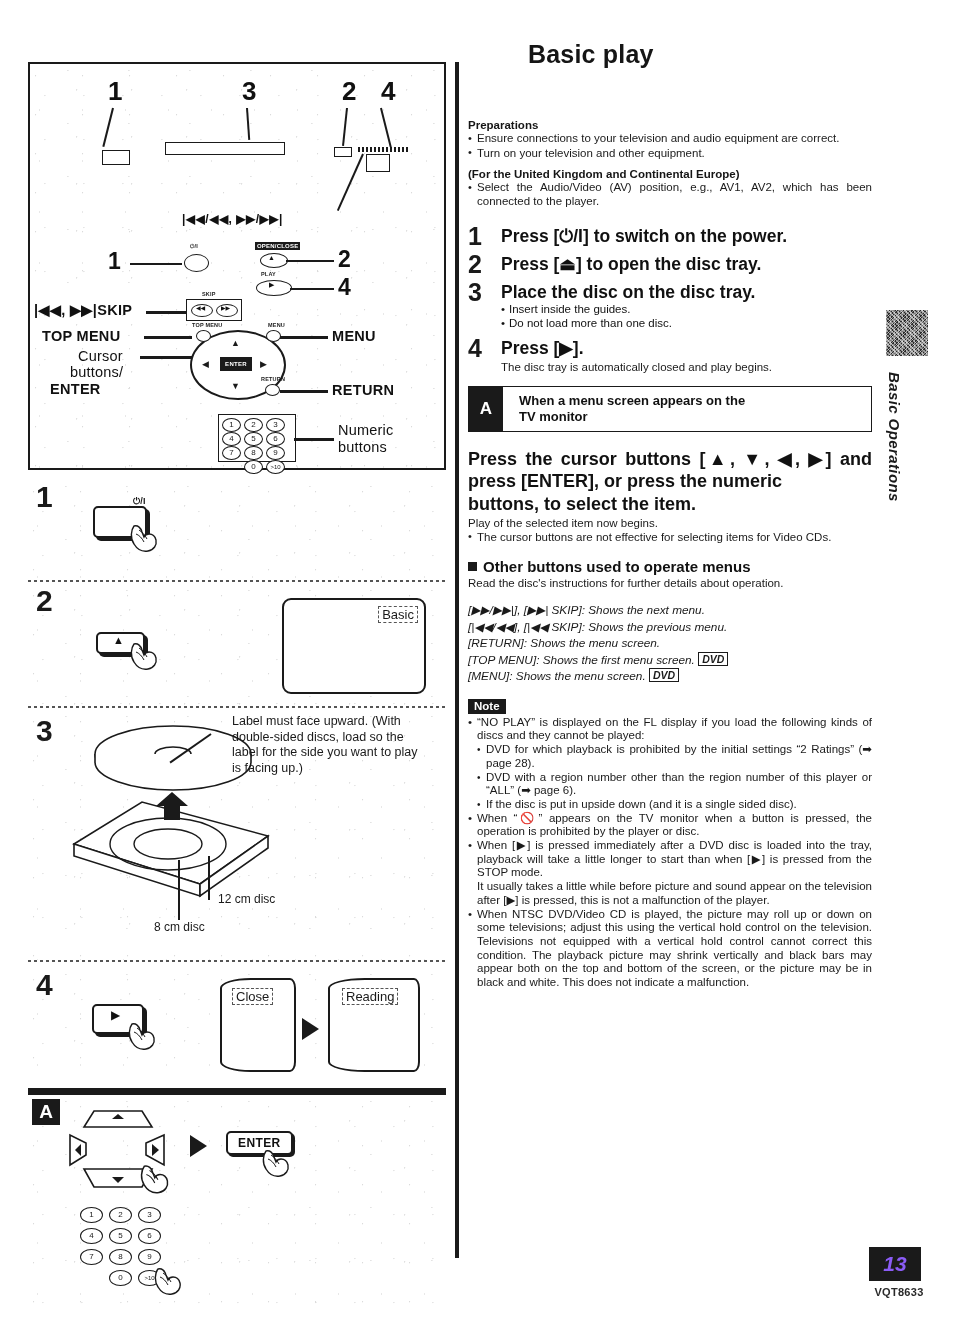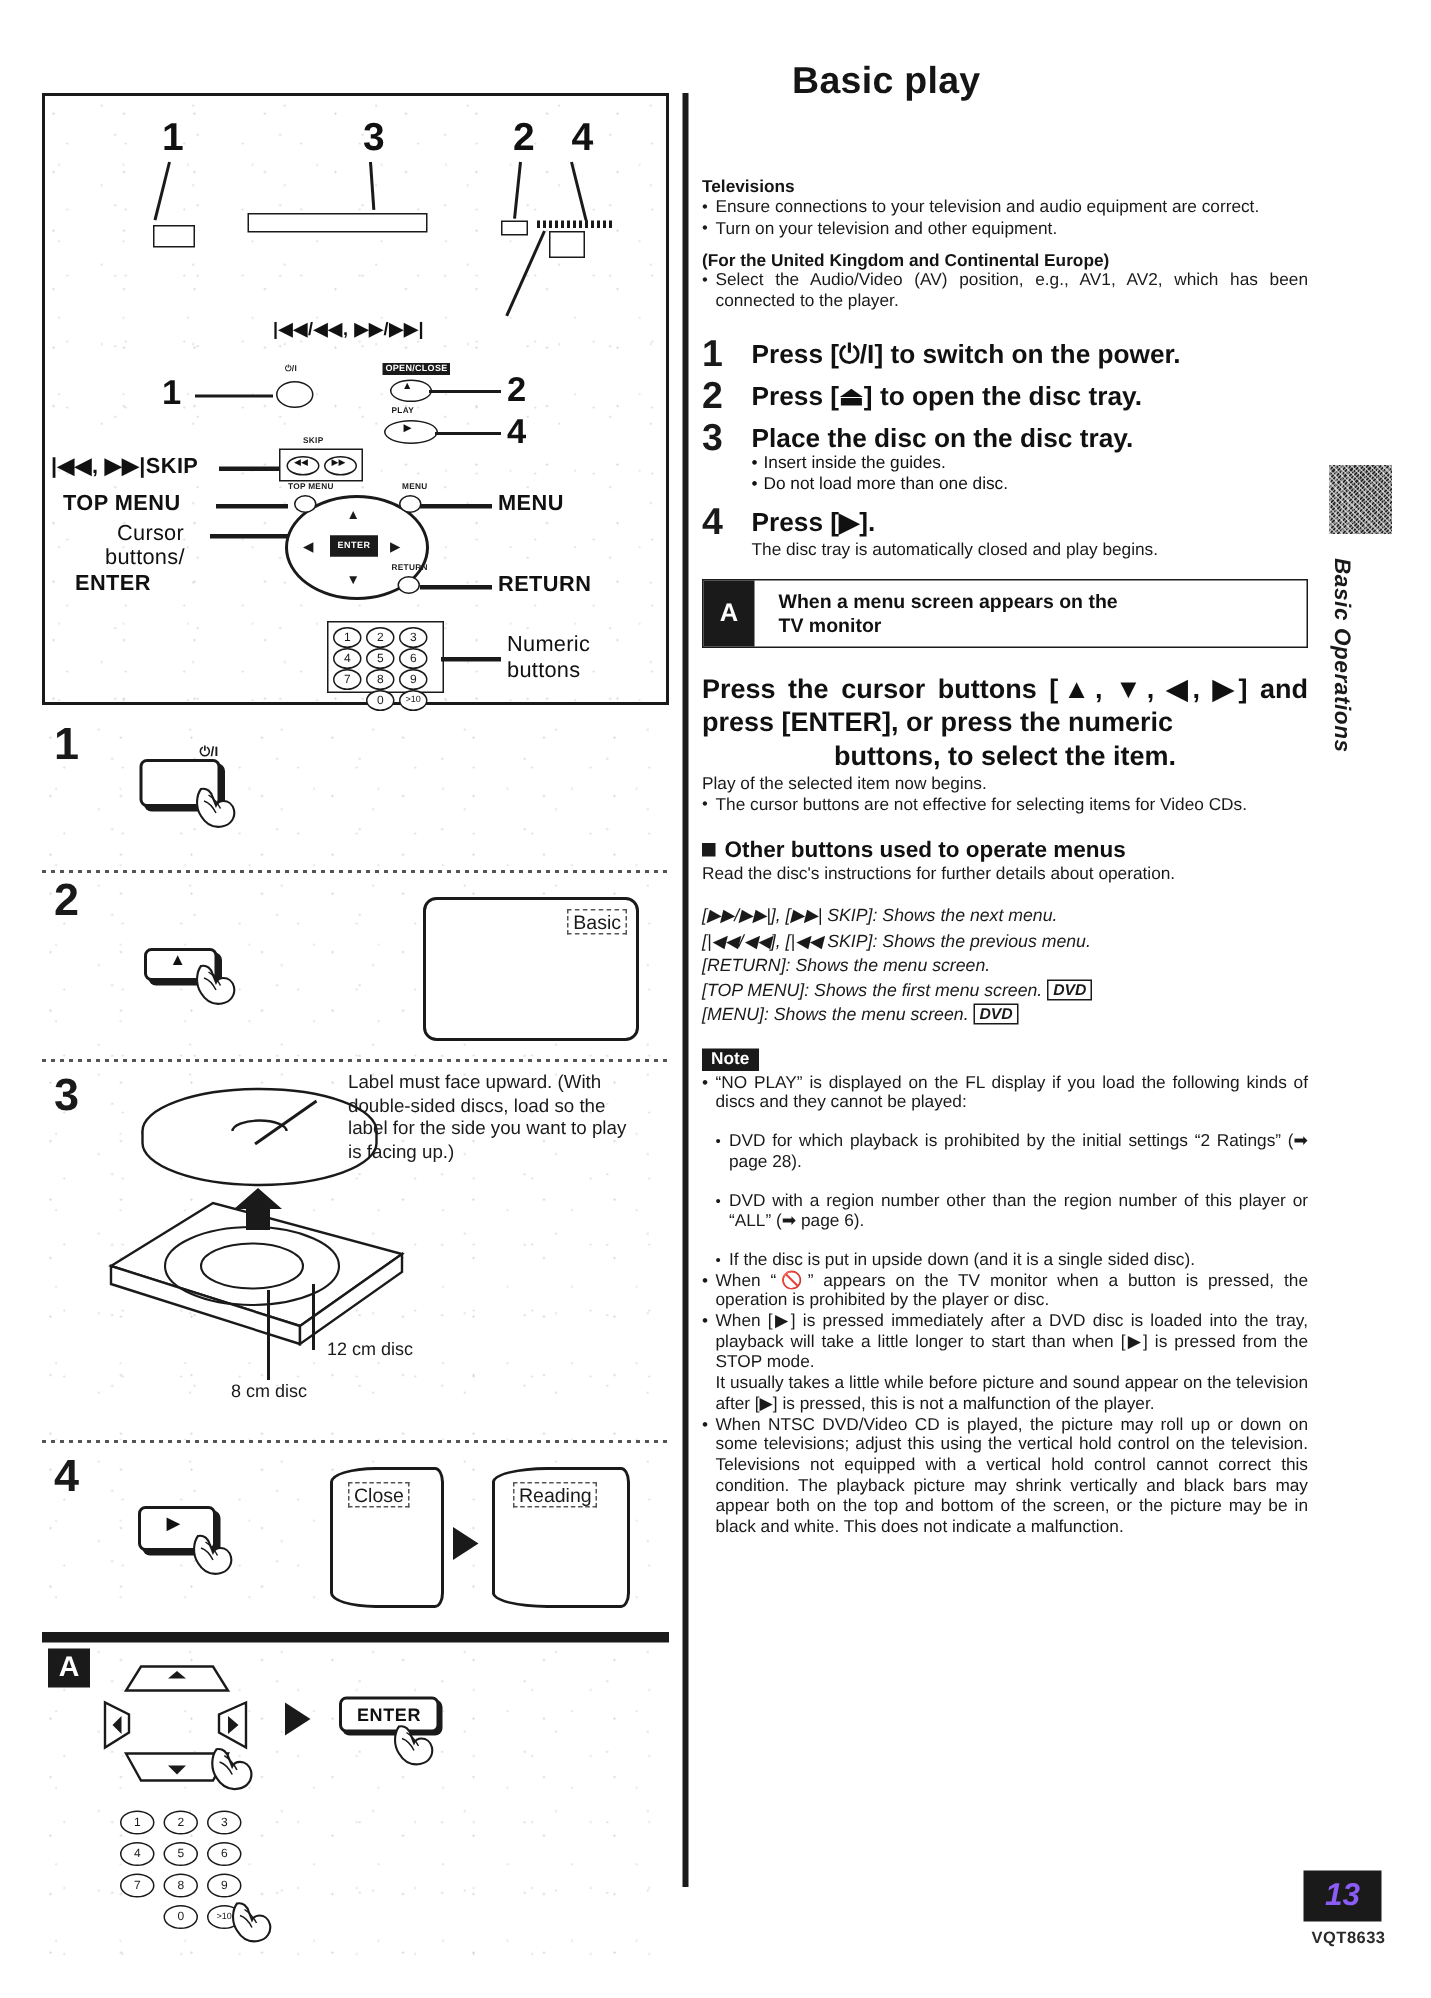--- a/index.html
+++ b/index.html
@@ -149,21 +149,21 @@
   }
   .a-bar .tx{
     flex:1;display:flex;align-items:center;padding-left:16px;
     font-size:13px;font-weight:bold;line-height:16px;color:#111;
   }
 
   .big-head{
     font-size:18px;font-weight:bold;line-height:22.5px;color:#111;
     text-align:justify;margin:16px 0 2px 0;
   }
-  .big-head span.last{display:block;text-align:center;}
+  .big-head span.last{display:block;text-align:left;}
   .plain{font-size:11.5px;line-height:13.8px;color:#1a1a1a;}
 
   .sec-head{
     font-size:15px;font-weight:bold;color:#111;margin:14px 0 2px 0;
     display:flex;align-items:center;gap:6px;
   }
   .sqbullet{width:9px;height:9px;background:#1a1a1a;display:inline-block;}
 
   .btnlist{font-size:11.8px;line-height:16.5px;color:#1a1a1a;margin-top:11px;font-style:italic;}
   .dvdbadge{
@@ -171,21 +171,21 @@
     font-size:10.5px;font-weight:bold;line-height:12px;vertical-align:1px;
   }
 
   .note-tag{
     display:inline-block;background:#1a1a1a;color:#fff;font-weight:bold;
     font-size:11.5px;padding:1px 6px 2px 6px;margin:14px 0 2px 0;
   }
   .notelist{font-size:11.5px;line-height:13.7px;color:#1a1a1a;}
   .n1{position:relative;padding-left:9px;text-align:justify;}
   .n1:before{content:"\2022";position:absolute;left:0;}
-  .n2{position:relative;padding-left:18px;text-align:justify;margin-top:12px;}
+  .n2{position:relative;padding-left:18px;text-align:justify;}
   .n2:before{content:"\2022";position:absolute;left:9px;font-size:10px;}
   .cont{padding-left:9px;text-align:justify;}
 
   
   .sidetab{
     position:absolute;left:886px;top:310px;width:48px;
   }
   .tab-noise{
     width:42px;height:46px;
     background-color:#2a2a2a;
@@ -437,21 +437,21 @@
   </div>
 
   <div class="right-col">
 
     <h1 class="title">Basic play</h1>
 
     <div style="height:38px;"></div>
 
     
     <div class="blk">
-      <div class="sub-h">Televisions</div>
+      <div class="sub-h">Preparations</div>
       <div class="bul">Ensure connections to your television and audio equipment are correct.</div>
       <div class="bul">Turn on your television and other equipment.</div>
     </div>
 
 
     <div class="blk">
       <div class="sub-h">(For the United Kingdom and Continental Europe)</div>
       <div class="bul">Select the Audio/Video (AV) position, e.g., AV1, AV2, which has been connected to the player.</div>
     </div>
 

